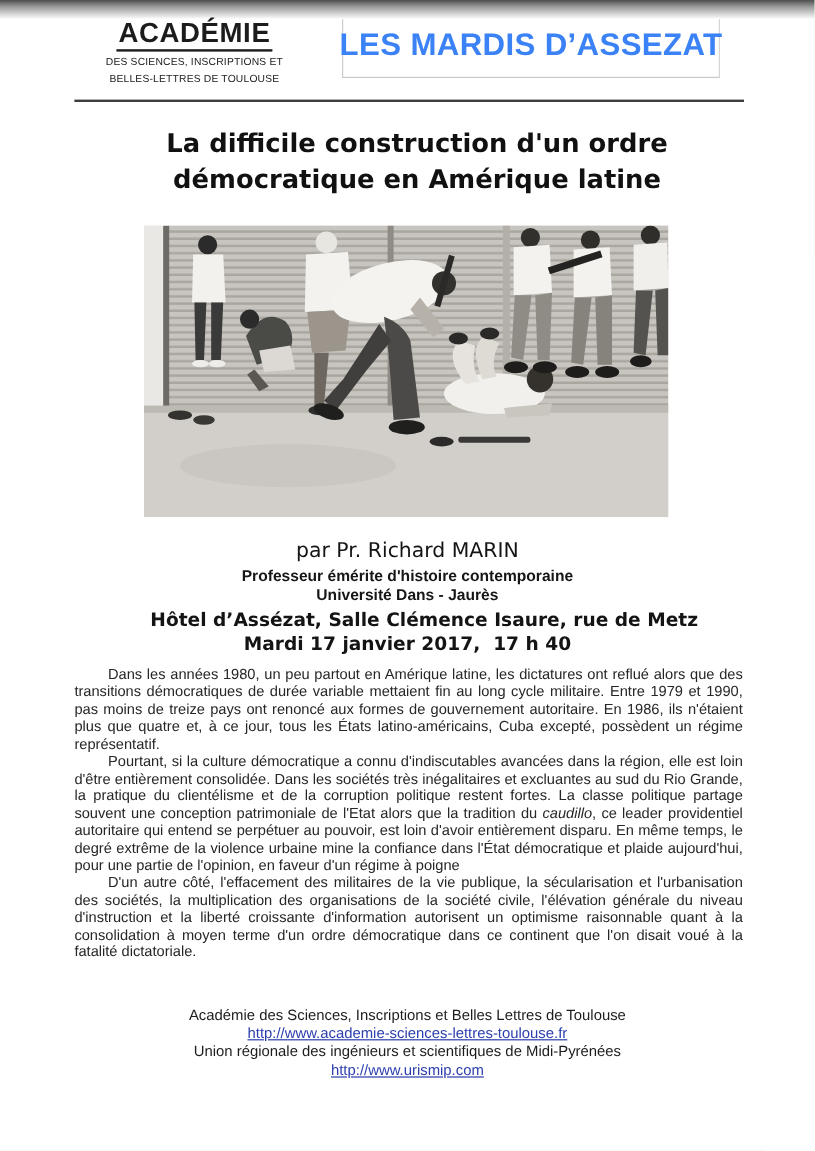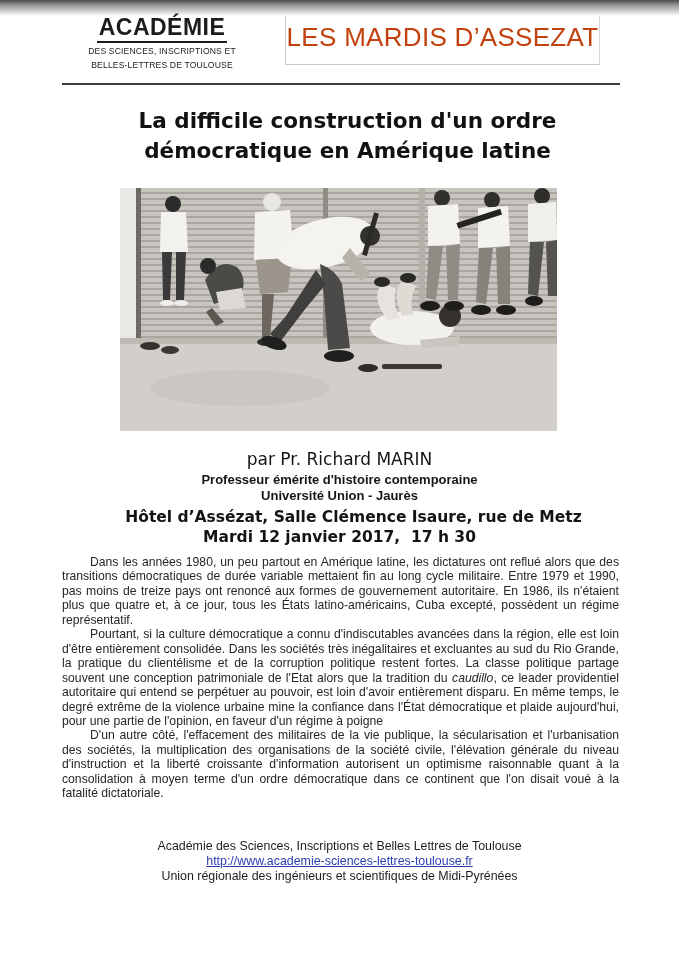--- a/index.html
+++ b/index.html
@@ -40,21 +40,21 @@
   .series-box {
     position: absolute; left: 285px; top: 0; width: 315px; height: 65px;
     border-left: 1px solid #cccccc;
     border-right: 1px solid #d6d6d6;
     border-bottom: 1px solid #c9c9c9;
     display: flex; align-items: center; justify-content: center;
     padding-top: 10px;
     z-index: 4;
   }
   .series-box span {
-    font-size: 26px; font-weight: normal; letter-spacing: 0.3px; color: #c2410c;
+    font-size: 26px; font-weight: bold; letter-spacing: 0.3px; color: #3b82f6;
     white-space: nowrap;
   }
   .header-rule {
     position: absolute; left: 62px; top: 83px; width: 558px; height: 2px;
     background: #3d3d3d;
   }
   
   .doc-title {
     position: absolute; top: 106px; left: 16px; right: 0;
     text-align: center;
@@ -203,30 +203,31 @@
 
     <ellipse cx="30" cy="158" rx="10" ry="4" fill="#34322f"></ellipse>
     <ellipse cx="50" cy="162" rx="9" ry="4" fill="#3a3834"></ellipse>
     <ellipse cx="248" cy="180" rx="10" ry="4" fill="#2c2b29"></ellipse>
     <rect x="262" y="176" width="60" height="5" rx="2" fill="#3a3836"></rect>
   </svg>
 
   <div class="speaker">
     <div class="byline">par Pr. Richard MARIN</div>
     <div class="role">Professeur émérite d'histoire contemporaine</div>
-    <div class="role">Université Union - Jaurès</div>
+    <div class="role">Université Dans - Jaurès</div>
     <div class="venue">Hôtel d’Assézat, Salle Clémence Isaure, rue de Metz</div>
-    <div class="datetime">Mardi 12 janvier 2017,  17 h 30</div>
+    <div class="datetime">Mardi 17 janvier 2017,  17 h 40</div>
   </div>
 
   <div class="body-text">
     <p>Dans les années 1980, un peu partout en Amérique latine, les dictatures ont reflué alors que des transitions démocratiques de durée variable mettaient fin au long cycle militaire. Entre 1979 et 1990, pas moins de treize pays ont renoncé aux formes de gouvernement autoritaire. En 1986, ils n'étaient plus que quatre et, à ce jour, tous les États latino-américains, Cuba excepté, possèdent un régime représentatif.</p>
     <p><span>Pourtant, si la culture démocratique a connu d'indiscutables avancées dans la région, elle est loin d'être entièrement consolidée. Dans les sociétés très inégalitaires et excluantes au sud du Rio Grande, la pratique du clientélisme et de la corruption politique restent fortes. La classe politique partage souvent une conception patrimoniale de l'Etat alors que la tradition du </span><em>caudillo</em><span>, ce leader providentiel autoritaire qui entend se perpétuer au pouvoir, est loin d'avoir entièrement disparu. En même temps, le degré extrême de la violence urbaine mine la confiance dans l'État démocratique et plaide aujourd'hui, pour une partie de l'opinion, en faveur d'un régime à poigne</span></p>
     <p>D'un autre côté, l'effacement des militaires de la vie publique, la sécularisation et l'urbanisation des sociétés, la multiplication des organisations de la société civile, l'élévation générale du niveau d'instruction et la liberté croissante d'information autorisent un optimisme raisonnable quant à la consolidation à moyen terme d'un ordre démocratique dans ce continent que l'on disait voué à la fatalité dictatoriale.</p>
   </div>
 
   <div class="footer">
     <div>Académie des Sciences, Inscriptions et Belles Lettres de Toulouse</div>
     <div><a>http://www.academie-sciences-lettres-toulouse.fr</a></div>
     <div>Union régionale des ingénieurs et scientifiques de Midi-Pyrénées</div>
+    <div><a>http://www.urismip.com</a></div>
   </div>
 
 </div>
 
 </body></html>

